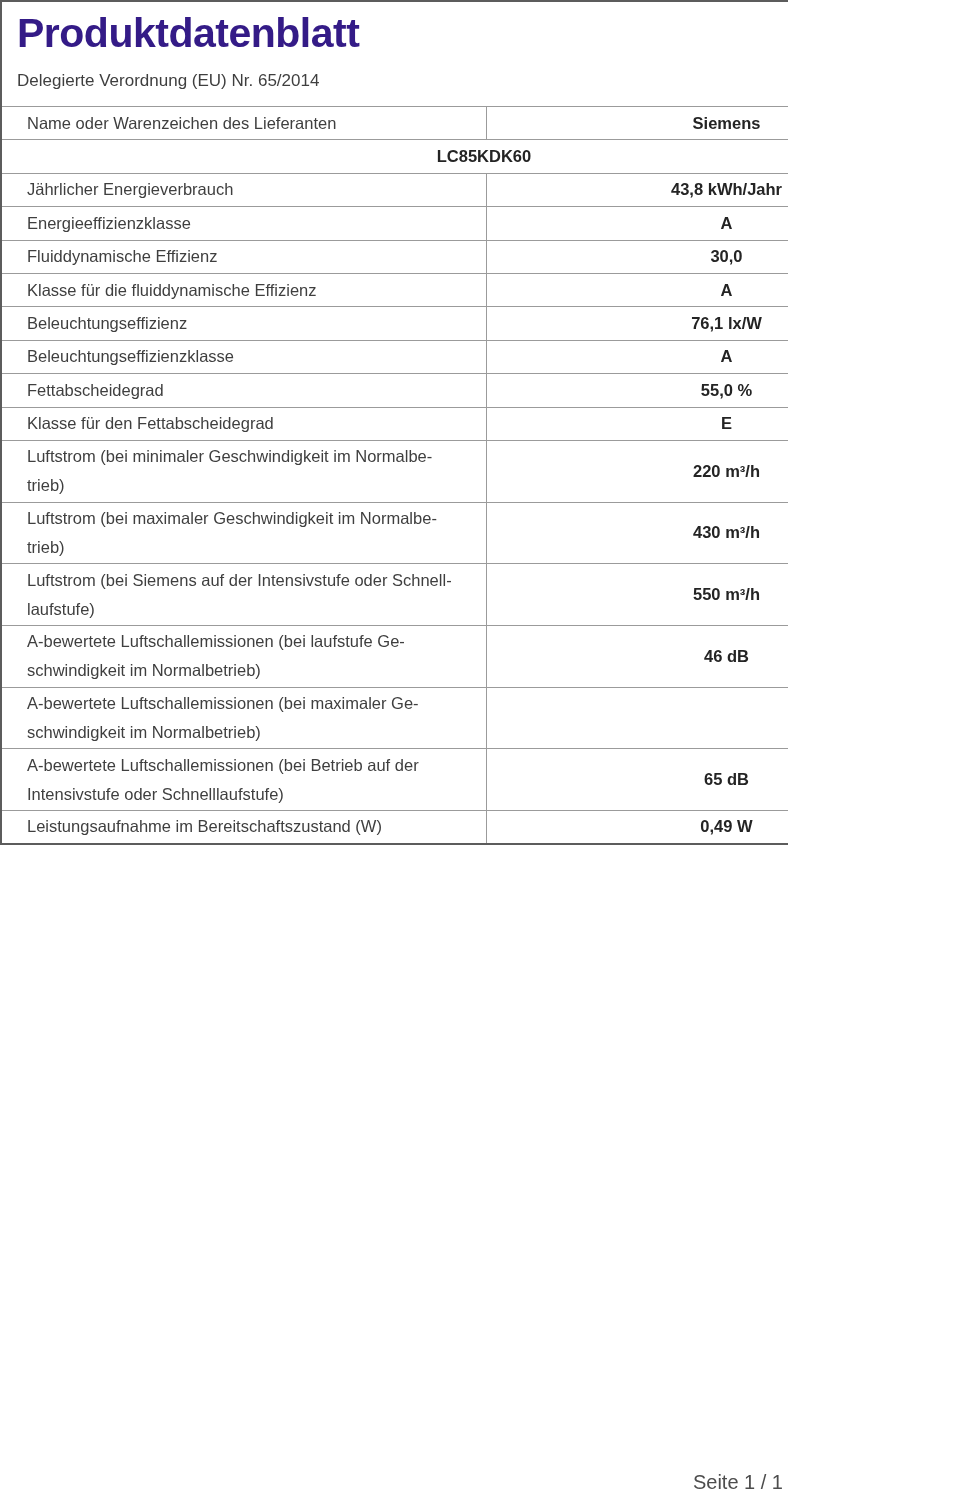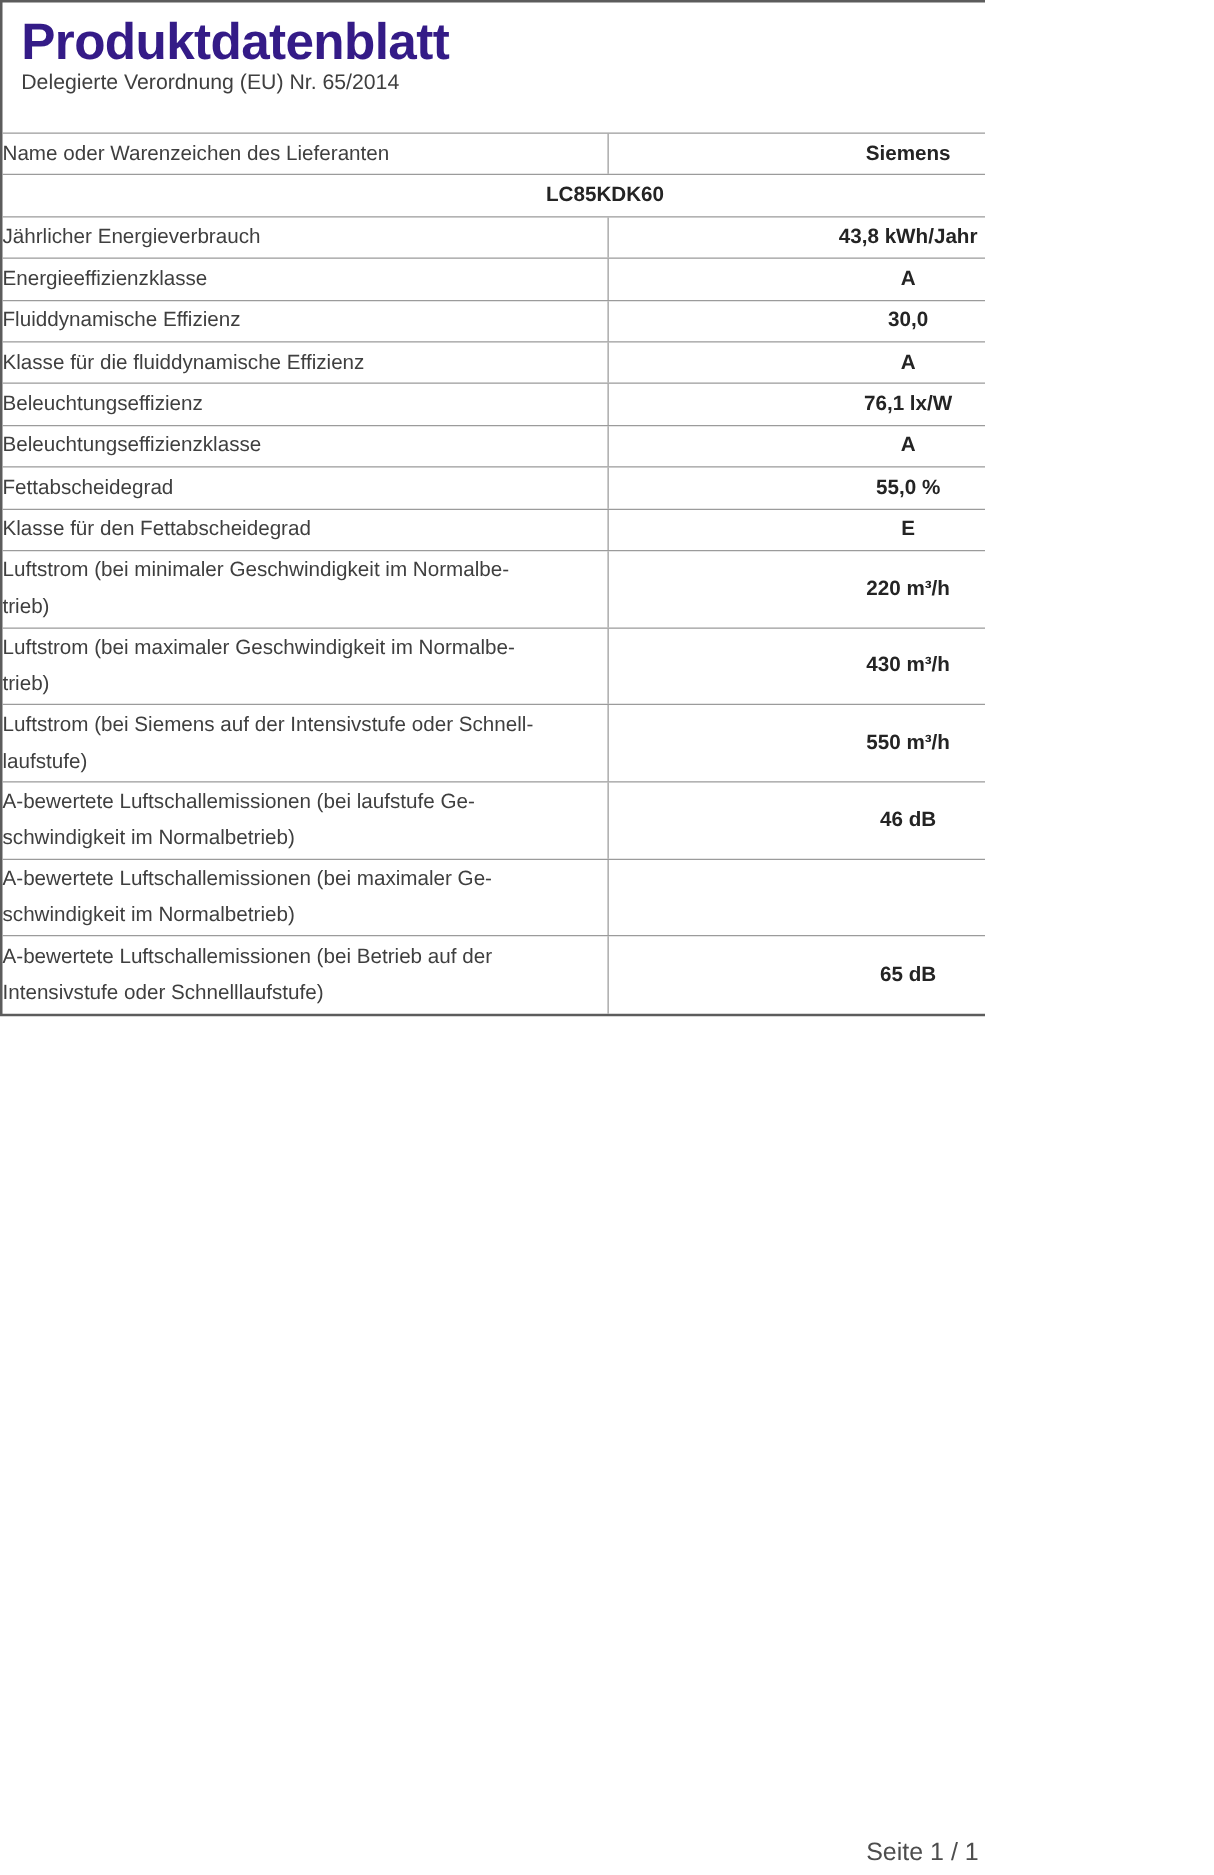--- a/index.html
+++ b/index.html
@@ -38,21 +38,21 @@
   .doc-title {
     color: var(--title-color);
     font-size: 41px;
     font-weight: 700;
     letter-spacing: -0.5px;
     line-height: 46px;
   }
   .doc-subtitle {
     color: var(--label-color);
     font-size: 17px;
-    margin-top: 0;
+    margin-top: 15px;
   }
   .data-table {
     width: 100%;
     border-top: 1.5px solid var(--border-inner);
   }
   .row {
     display: flex;
     border-bottom: 1.5px solid var(--border-inner);
     width: 100%;
   }
@@ -61,21 +61,21 @@
   .row.h2 { height: 61.7px; }
   .row.h3 { height: 31.5px; }
   .cell {
     display: flex;
     align-items: center;
   }
   .cell.label {
     width: 485px;
     flex: 0 0 485px;
     border-right: 1.5px solid var(--border-inner);
-    padding-left: 0;
+    padding-left: 25px;
     padding-right: 8px;
     color: var(--label-color);
     font-size: 16.5px;
     line-height: 29px;
     white-space: pre-line;
   }
   .cell.value {
     flex: 1 1 auto;
     justify-content: center;
     text-align: center;
@@ -162,16 +162,20 @@
         </div>
         <div class="row h2">
           <div class="cell label">A-bewertete Luftschallemissionen (bei maximaler Ge-
 schwindigkeit im Normalbetrieb)</div>
         </div>
         <div class="row h2">
           <div class="cell label">A-bewertete Luftschallemissionen (bei Betrieb auf der
 Intensivstufe oder Schnelllaufstufe)</div>
           <div class="cell value">65 dB</div>
         </div>
+        <div class="row h3">
+          <div class="cell label">Leistungsaufnahme im Bereitschaftszustand (W)</div>
+          <div class="cell value">0,49 W</div>
+        </div>
       </div>
   </div>
   <div class="page-footer">Seite 1 / 1</div>
 </div>
 
 </body></html>

